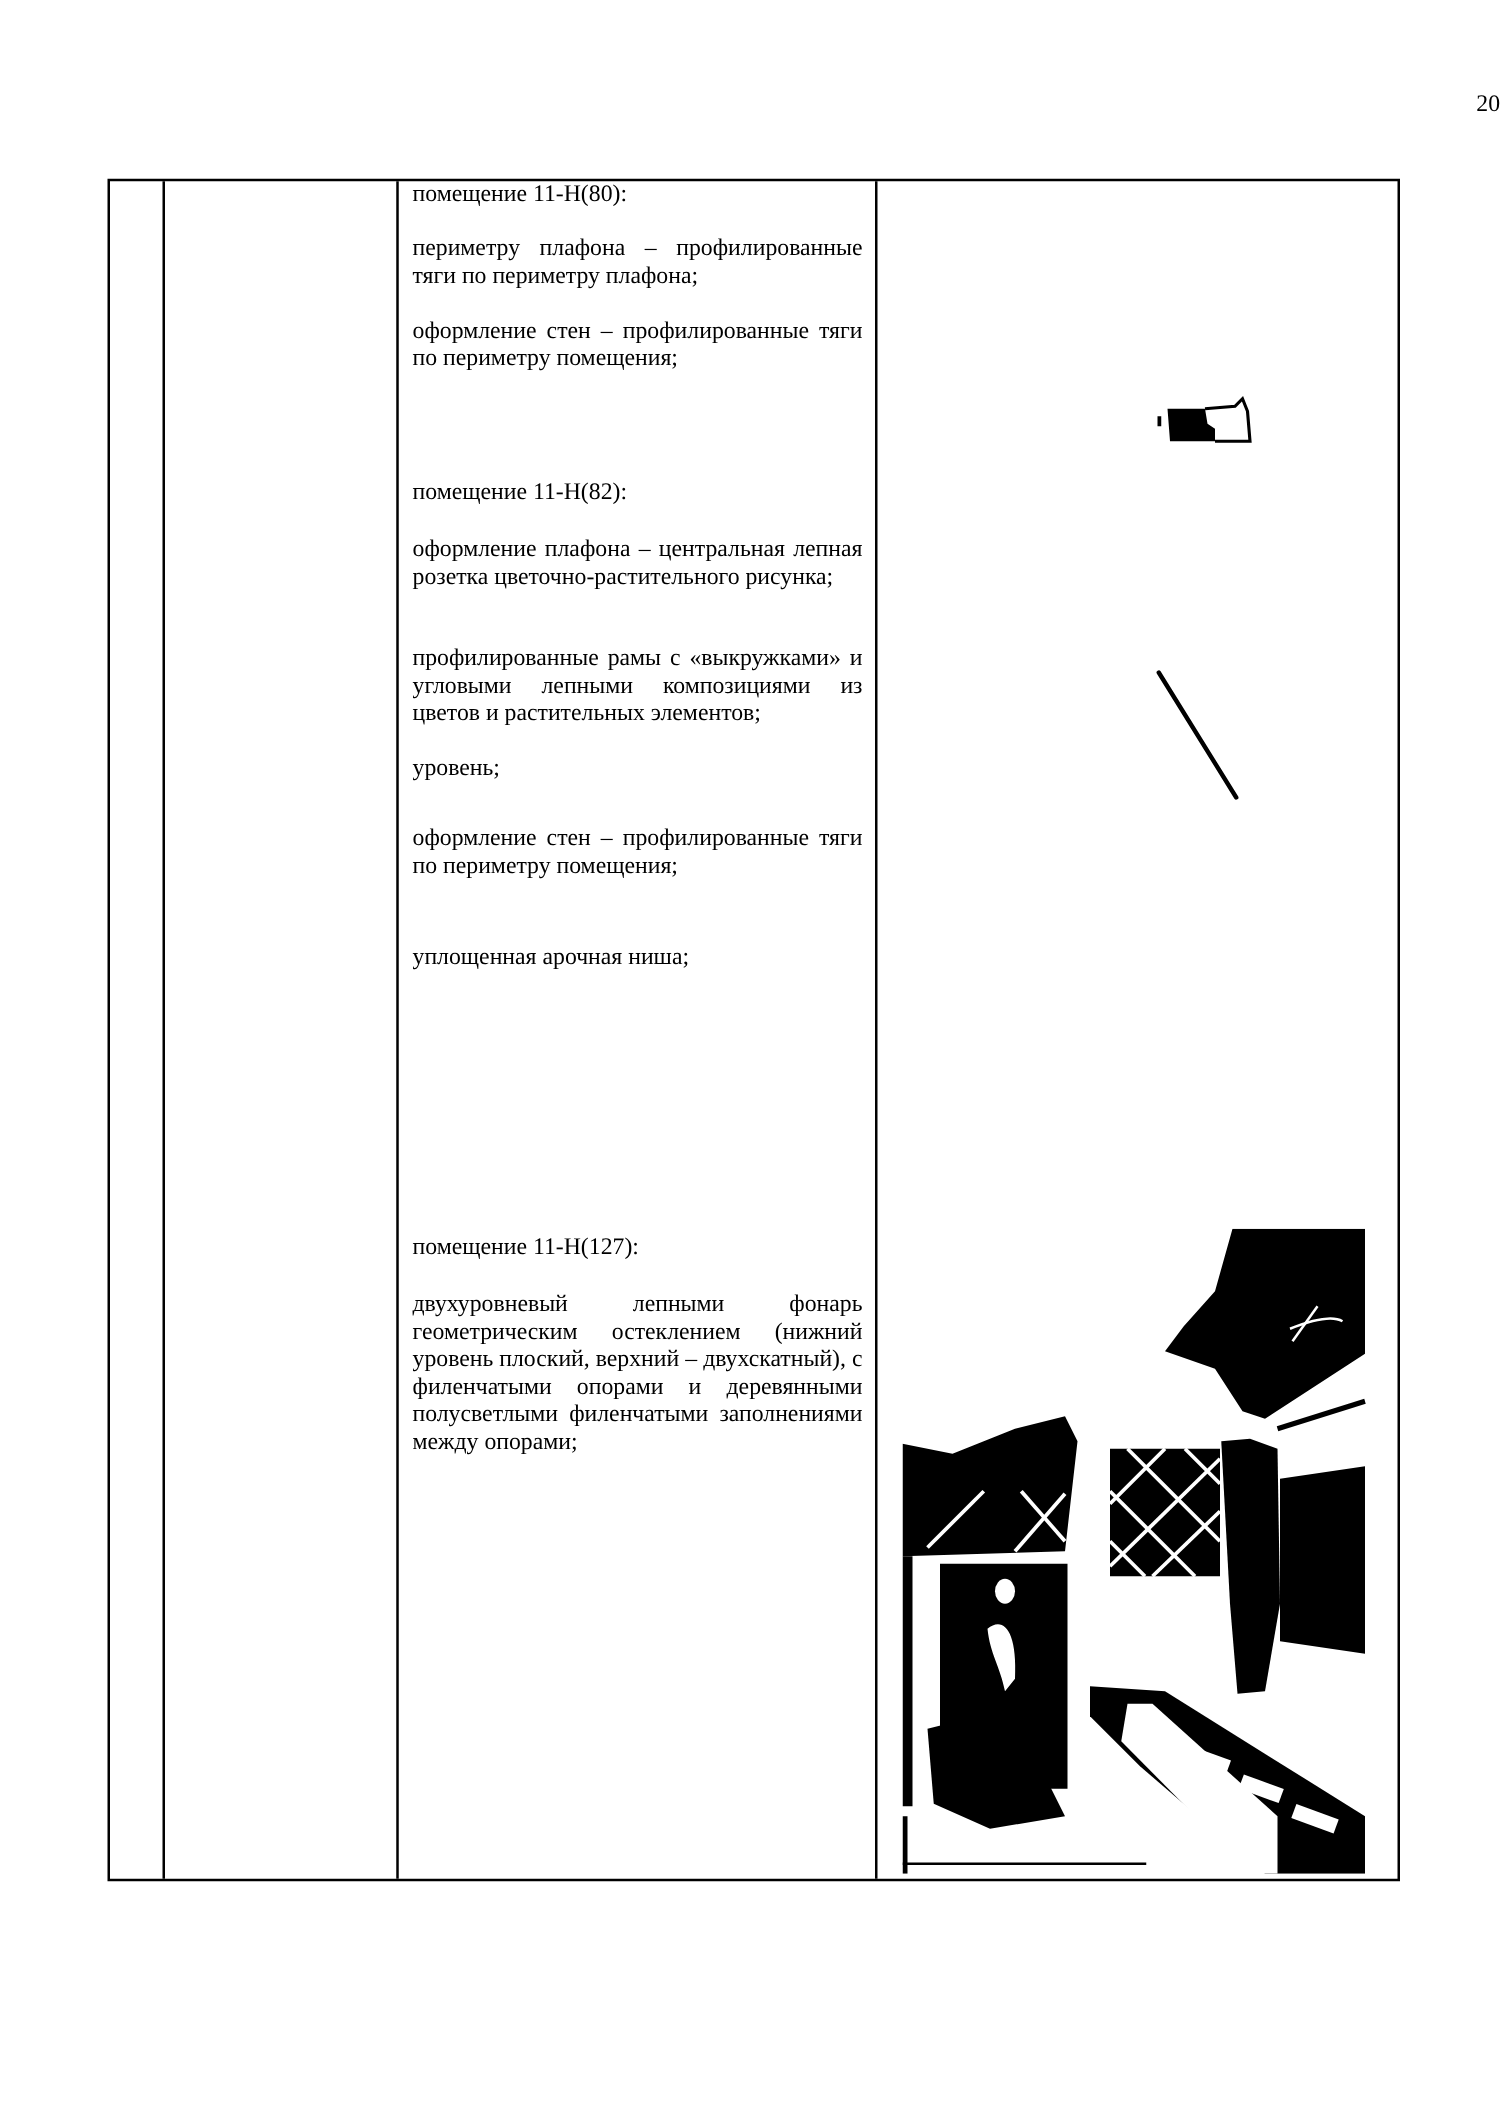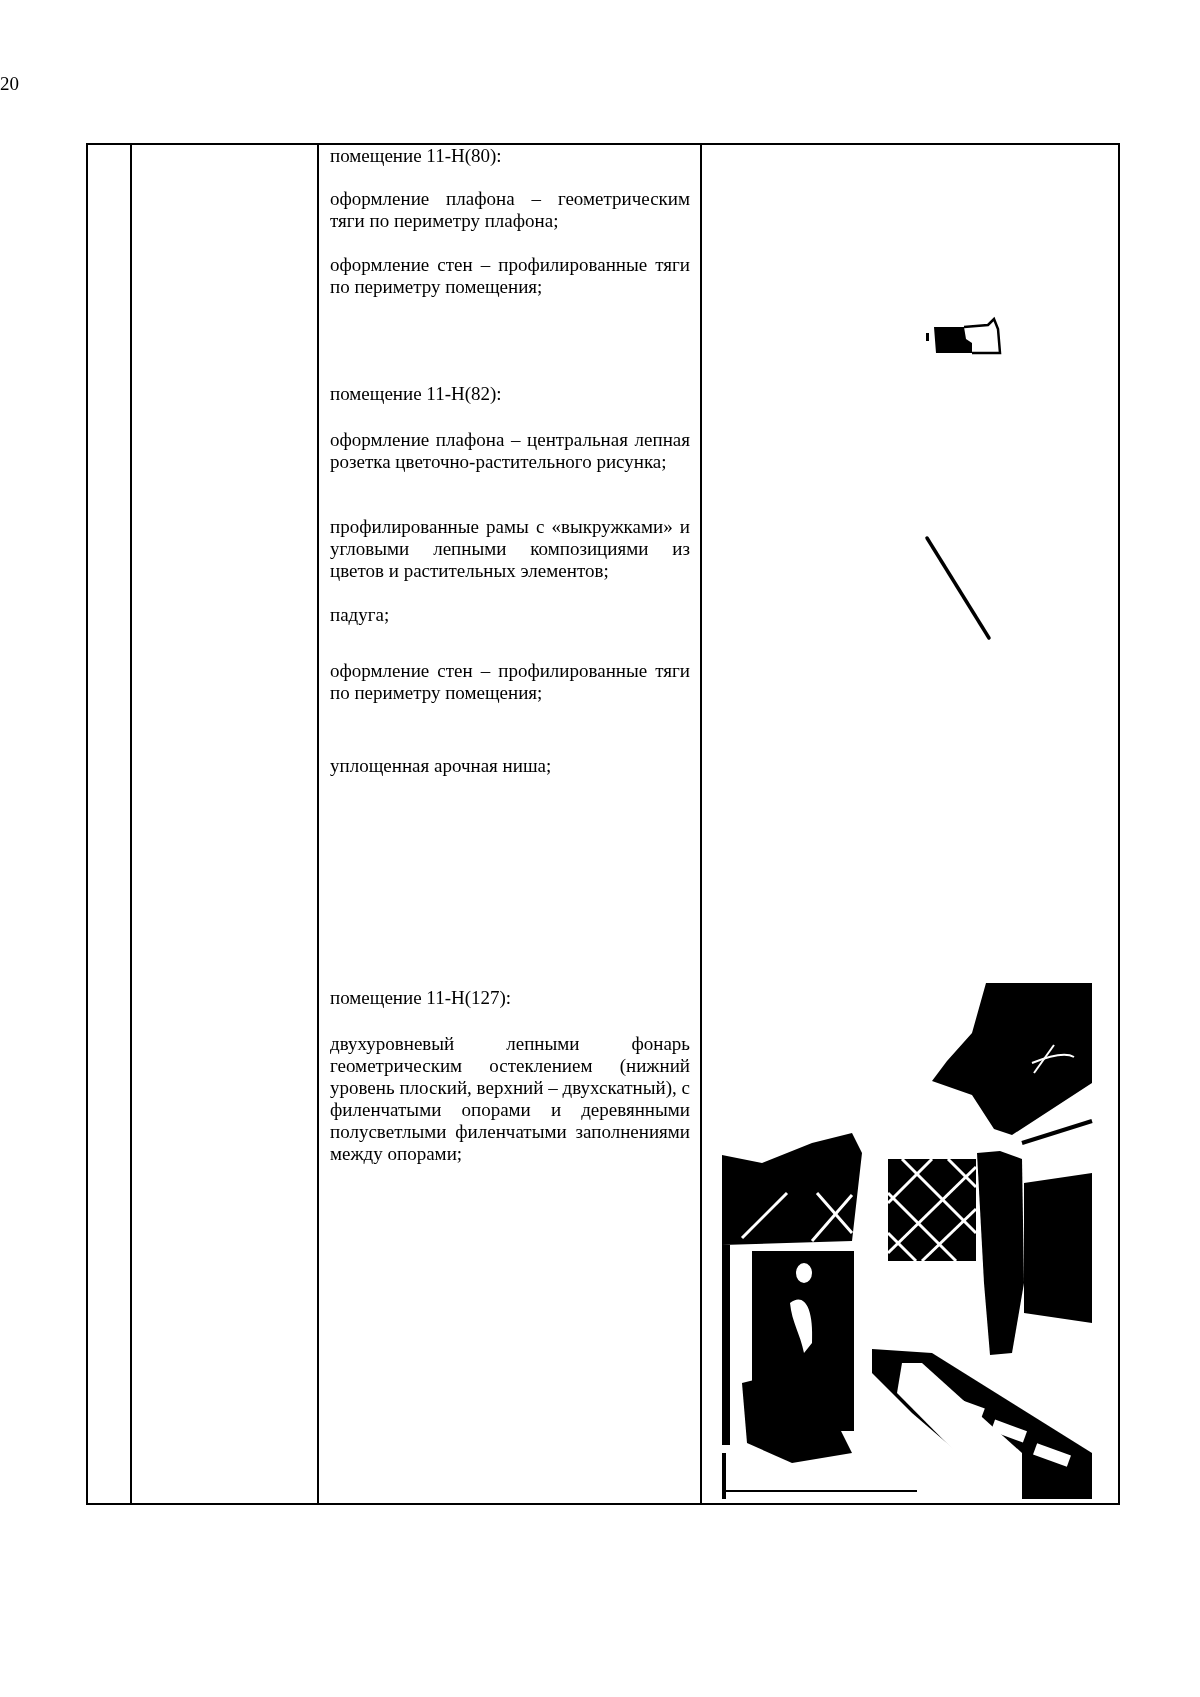--- a/index.html
+++ b/index.html
@@ -1,18 +1,18 @@
 <!DOCTYPE html>
 <html><head>
   <meta charset="utf-8">
   <style>
     html, body { margin: 0; padding: 0; background: #ffffff; }
     body { width: 1200px; height: 1697px; position: relative; overflow: hidden;
            font-family: "Liberation Serif", "DejaVu Serif", serif; color: #000; }
-    .page-number { position: absolute; top: 73px; left: 0; width: 1200px; text-align: left;
+    .page-number { position: absolute; top: 73px; left: 0; width: 1200px; text-align: right;
                    font-size: 19px; }
     .table { position: absolute; left: 86px; top: 143px; width: 1034px; height: 1362px;
              border: 2px solid #000; box-sizing: border-box; }
     .vline { position: absolute; top: 0; bottom: 0; width: 0; border-left: 2px solid #000; }
     .col-text { position: absolute; left: 241px; top: 0; width: 369px; padding: 0 10px 0 11px;
                 box-sizing: border-box; font-size: 19px; line-height: 22px; text-decoration: underline; }
     .para { position: absolute; left: 11px; right: 10px; text-align: justify; text-align-last: left; }
     .photo { position: absolute; overflow: hidden; }
     .fragment { position: absolute; }
   </style>
@@ -22,27 +22,27 @@
 <div class="page-number">20</div>
 
 <div class="table">
   <div class="vline" style="left:42px"></div>
   <div class="vline" style="left:229px"></div>
   <div class="vline" style="left:612px"></div>
 
   <div class="col-text" style="left:231px; width:381px; height:100%;">
 
     <div class="para" style="top:0px">помещение 11-Н(80):</div>
-    <div class="para" style="top:43px">оформление плафона – геометрическим тяги по периметру плафона;</div>
+    <div class="para" style="top:43px">периметру плафона – профилированные тяги по периметру плафона;</div>
     <div class="para" style="top:109px">оформление стен – профилированные тяги по периметру помещения;</div>
 
     <div class="para" style="top:238px">помещение 11-Н(82):</div>
     <div class="para" style="top:371px">профилированные рамы с «выкружками» и угловыми лепными композициями из цветов и растительных элементов;</div>
     <div class="para" style="top:284px">оформление плафона – центральная лепная розетка цветочно-растительного рисунка;</div>
-    <div class="para" style="top:459px">падуга;</div>
+    <div class="para" style="top:459px">уровень;</div>
     <div class="para" style="top:515px">оформление стен – профилированные тяги по периметру помещения;</div>
     <div class="para" style="top:610px">уплощенная арочная ниша;</div>
 
     <div class="para" style="top:842px">помещение 11-Н(127):</div>
     <div class="para" style="top:888px">двухуровневый лепными фонарь геометрическим остеклением (нижний уровень плоский, верхний – двухскатный), с филенчатыми опорами и деревянными полусветлыми филенчатыми заполнениями между опорами;</div>
   </div>
 
   <svg class="fragment" style="left:834px; top:170px" width="80" height="50" viewBox="0 0 80 50">
     <rect x="4" y="18" width="3" height="8" fill="#000"></rect>
     <polygon points="12,12 42,12 44,24 50,28 50,38 14,38" fill="#000"></polygon>

